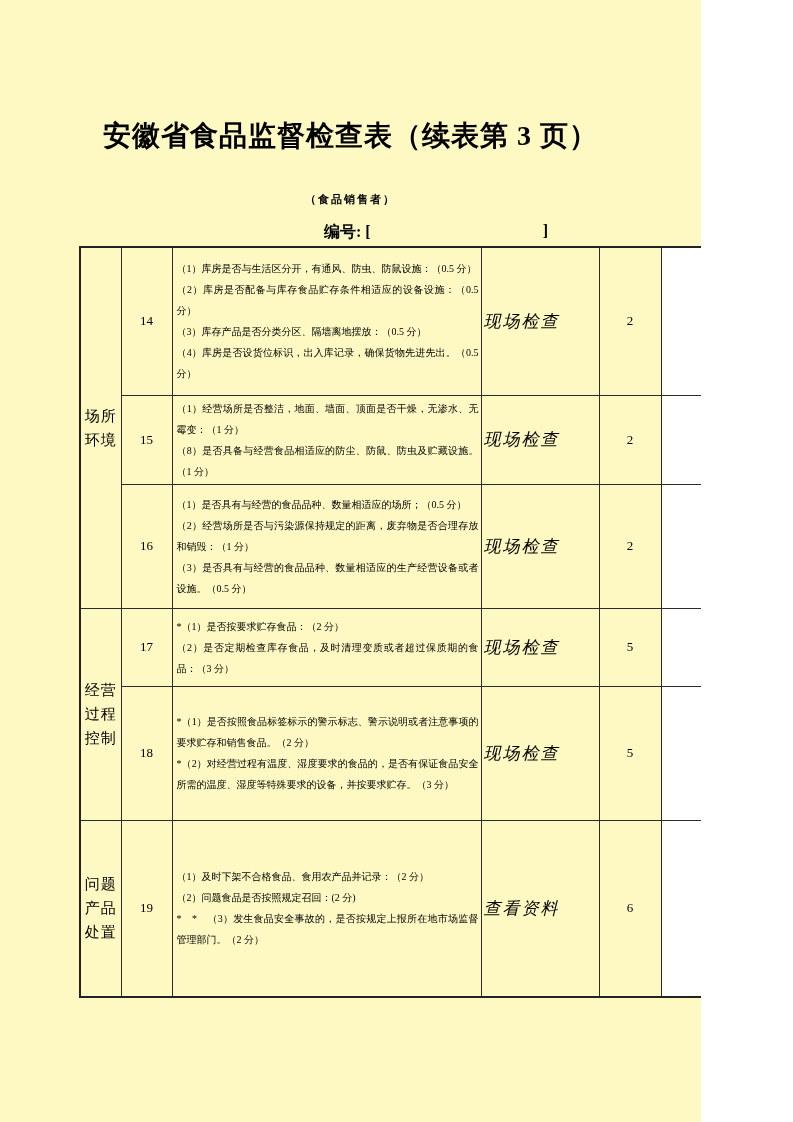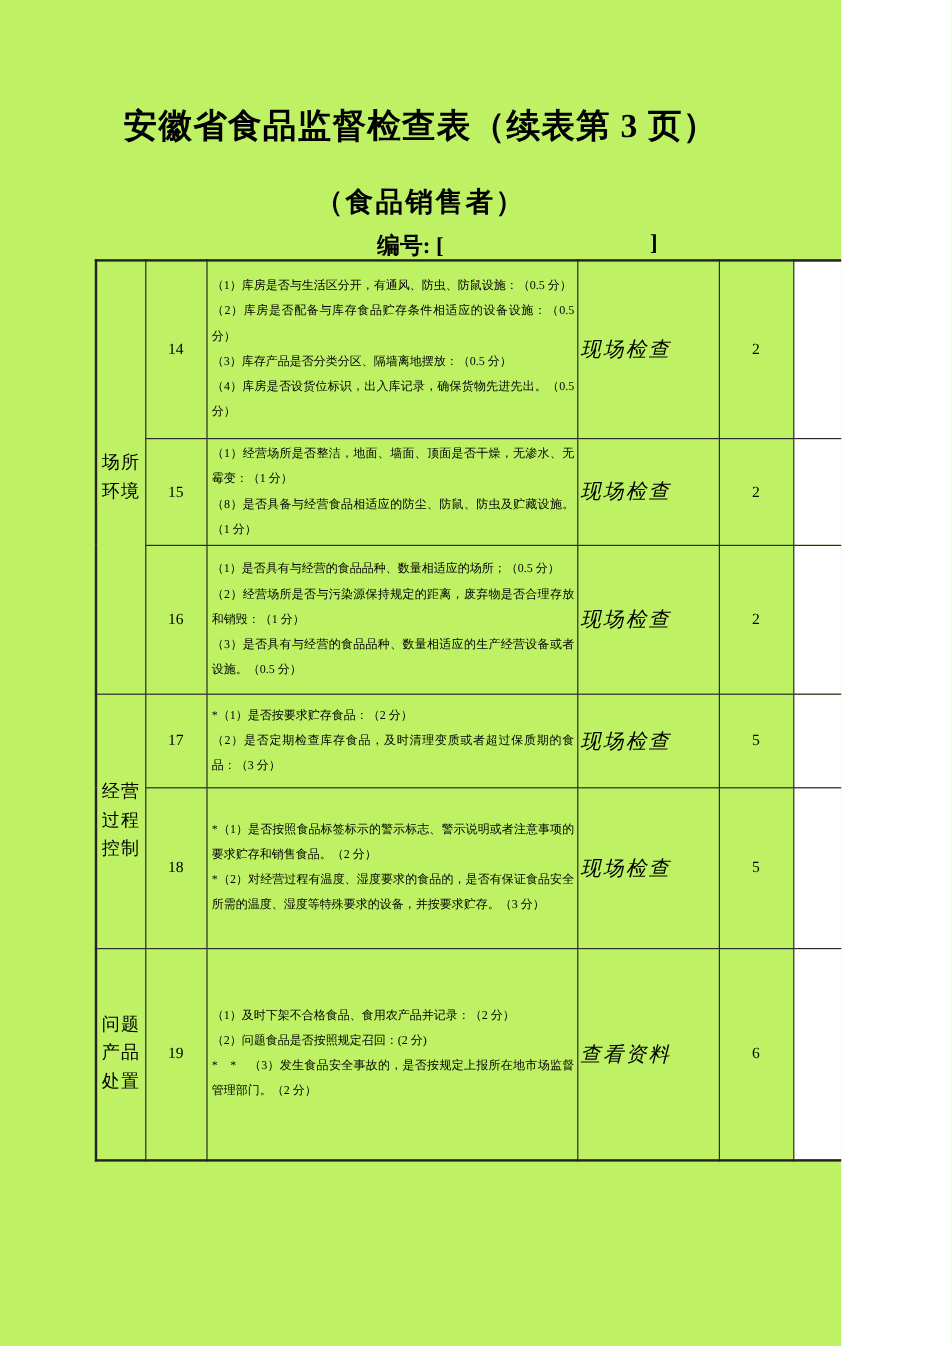--- a/index.html
+++ b/index.html
@@ -6,48 +6,48 @@
     margin: 0;
     padding: 0;
     background: #ffffff;
     font-family: "Liberation Serif", "DejaVu Serif", serif;
     color: #000000;
   }
   .page {
     position: relative;
     width: 701px;
     height: 1122px;
-    background: #bef264;
+    background: #fef9c3;
     overflow: hidden;
     box-sizing: border-box;
-    padding-top: 90px;
+    padding-top: 120px;
   }
   .doc-title {
     text-align: center;
     font-size: 28px;
     font-weight: bold;
     line-height: 32px;
     letter-spacing: 1px;
   }
   .doc-subtitle {
     text-align: center;
-    font-size: 23px;
+    font-size: 11px;
     font-weight: bold;
     margin-top: 36px;
     line-height: 22px;
     letter-spacing: 2px;
   }
   .serial-row {
     display: flex;
     justify-content: flex-end;
     align-items: flex-start;
     padding-right: 153px;
     margin-top: 12px;
     height: 20px;
-    font-size: 19px;
+    font-size: 16px;
     font-weight: bold;
     gap: 36px;
   }
   .serial-gap {
     display: inline-block;
     width: 100px;
   }
   table.check-table {
     border-collapse: collapse;
     table-layout: fixed;

